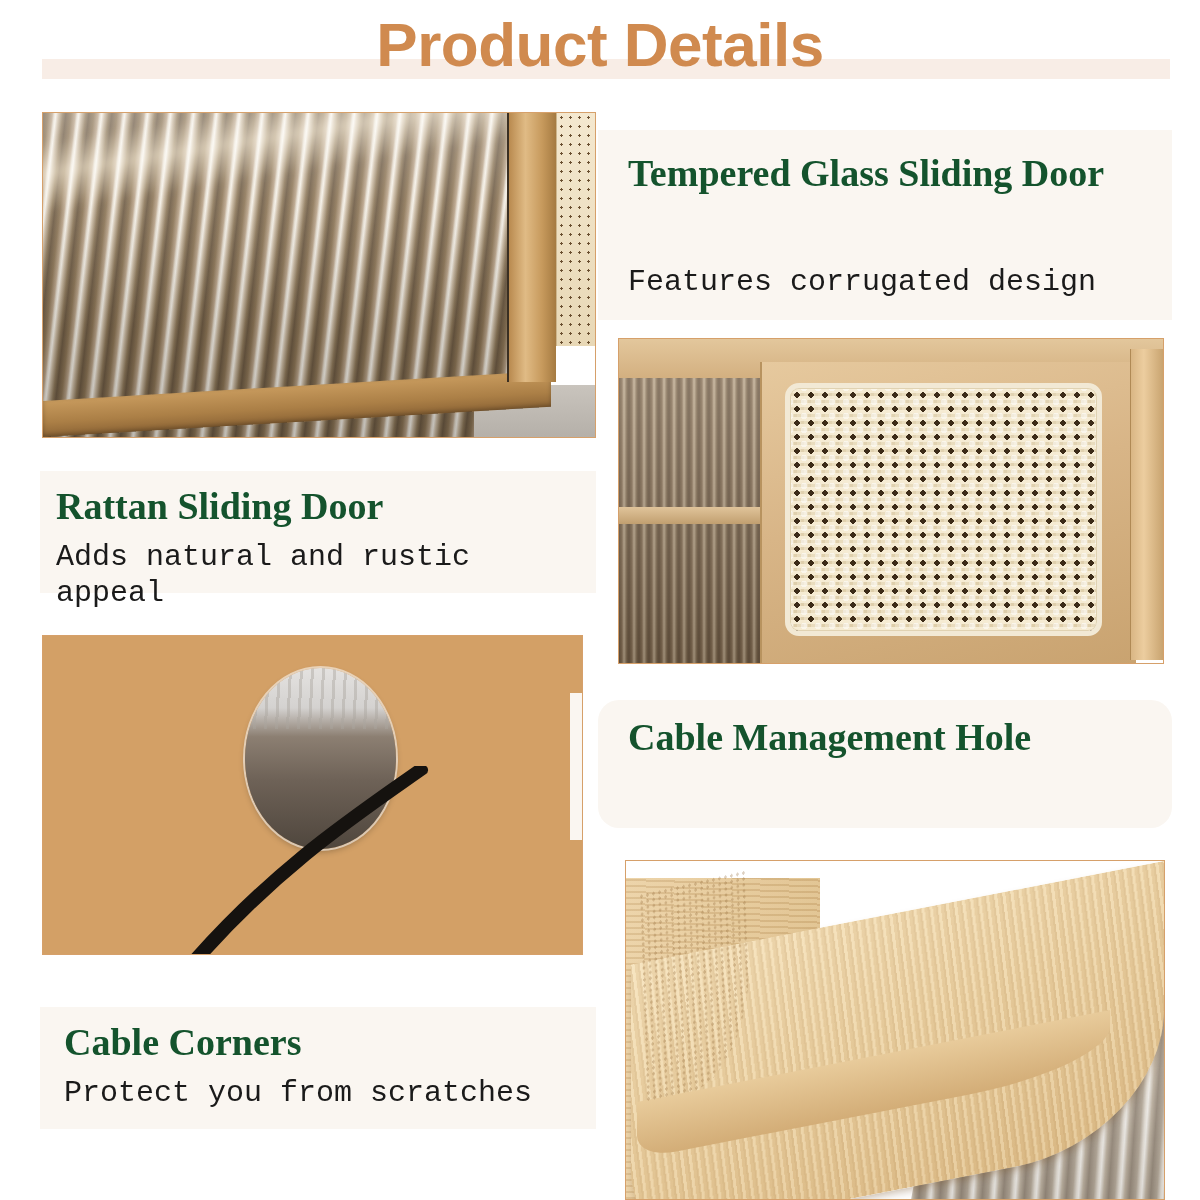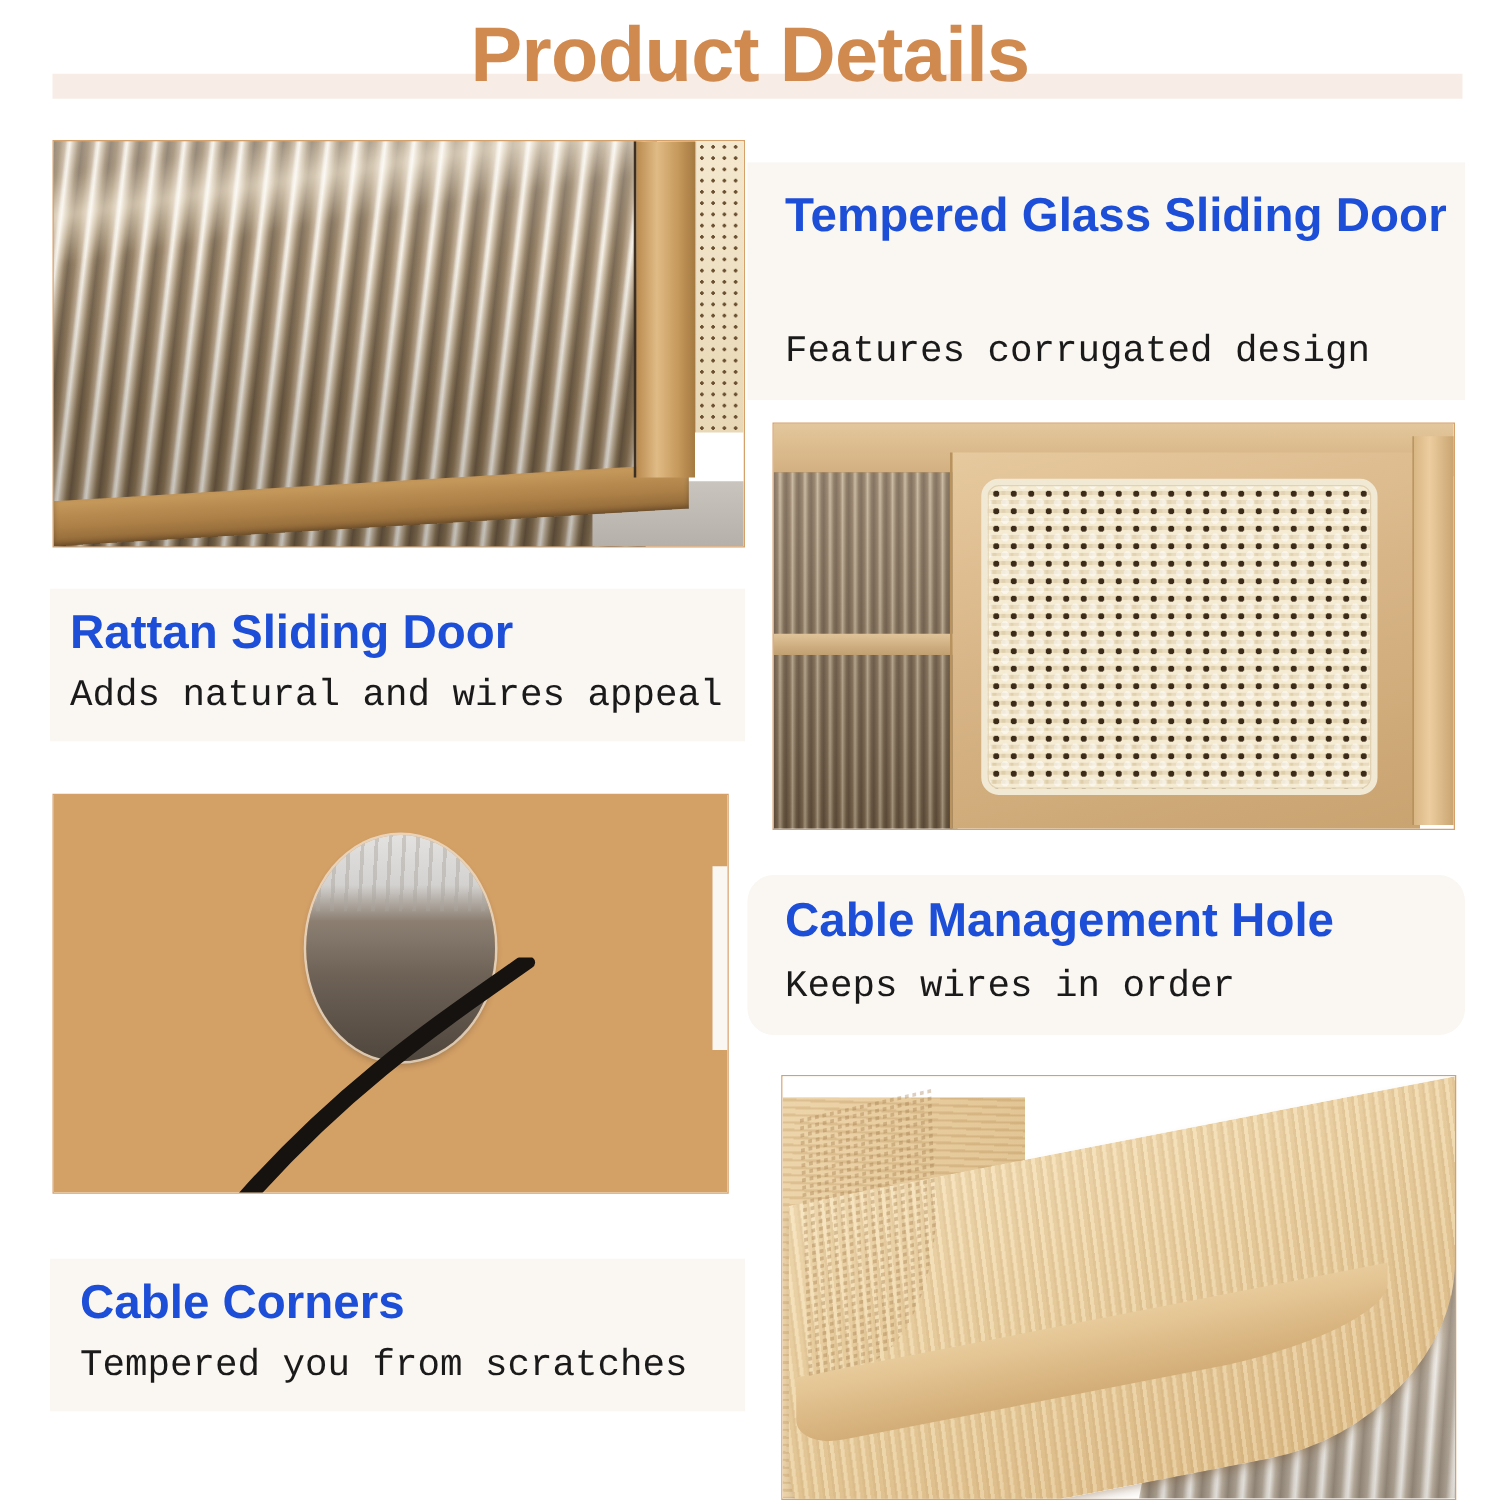--- a/index.html
+++ b/index.html
@@ -23,22 +23,22 @@
     font-size:62px; font-weight:bold;
     color:#D08A4F;
     letter-spacing:-0.5px;
     line-height:1;
     font-family:"Liberation Sans", sans-serif;
   }
 
   
   .text-panel { position:absolute; background:#FAF6F1; }
   .t-head {
-    color:#1d4ed8; font-weight:bold; line-height:1.12;
-    font-family:Liberation Sans, sans-serif;
+    color:#14532d; font-weight:bold; line-height:1.12;
+    font-family:Liberation Serif, serif;
   }
   .t-sub {
     color:#1a1a1a; font-weight:normal; line-height:1.2;
     font-family:Liberation Mono, monospace;
   }
 
   
   .photo {
     position:absolute;
     border:1.5px solid #D6A06A;
@@ -221,21 +221,21 @@
     </div>
   </div>
 
   <div class="text-panel" style="left:598px; top:130px; width:574px; height:190px;">
     <div class="t-head" style="position:absolute; left:30px; top:22px; width:530px; font-size:38px;">Tempered Glass Sliding Door</div>
     <div class="t-sub" style="position:absolute; left:30px; top:134px; width:530px; font-size:30px;">Features corrugated design</div>
   </div>
 
   <div class="text-panel" style="left:40px; top:471px; width:556px; height:122px;">
     <div class="t-head" style="position:absolute; left:16px; top:14px; width:530px; font-size:38px;">Rattan Sliding Door</div>
-    <div class="t-sub" style="position:absolute; left:16px; top:68px; width:530px; font-size:30px;">Adds natural and wires appeal</div>
+    <div class="t-sub" style="position:absolute; left:16px; top:68px; width:530px; font-size:30px;">Adds natural and rustic appeal</div>
   </div>
 
   <div class="photo" style="left:618px; top:338px; width:546px; height:326px;">
     <div class="photo-inner">
       <div class="p2-top"></div>
       <div class="p2-glass"></div>
       <div class="p2-shelf"></div>
       <div class="p2-door">
         <div class="p2-cane"></div>
       </div>
@@ -253,26 +253,25 @@
         <svg viewBox="0 0 100 100" preserveAspectRatio="none" aria-hidden="true">
           <path d="M96 2 C70 26, 40 52, 8 100" stroke="#15120f" stroke-width="6" fill="none" stroke-linecap="round"></path>
         </svg>
       </div>
       <div class="p3-right-strip"></div>
     </div>
   </div>
 
   <div class="text-panel" style="left:598px; top:700px; width:574px; height:128px;border-radius:21px;">
     <div class="t-head" style="position:absolute; left:30px; top:16px; width:544px; font-size:38px; white-space:nowrap;">Cable Management Hole</div>
-    <div class="t-sub" style="position:absolute; left:30px; top:72px; width:530px; font-size:30px;">Keeps wires in order</div>
   </div>
 
   <div class="text-panel" style="left:40px; top:1007px; width:556px; height:122px;">
     <div class="t-head" style="position:absolute; left:24px; top:14px; width:530px; font-size:38px;">Cable Corners</div>
-    <div class="t-sub" style="position:absolute; left:24px; top:68px; width:530px; font-size:30px;">Tempered you from scratches</div>
+    <div class="t-sub" style="position:absolute; left:24px; top:68px; width:530px; font-size:30px;">Protect you from scratches</div>
   </div>
 
   <div class="photo" style="left:625px; top:860px; width:540px; height:340px;">
     <div class="photo-inner">
       <div class="p4-bg"></div>
       <div class="p4-flutes"></div>
       <div class="p4-side"></div>
       <div class="p4-top"></div>
       <div class="p4-edge"></div>
       <div class="p4-corner-dots"></div>

